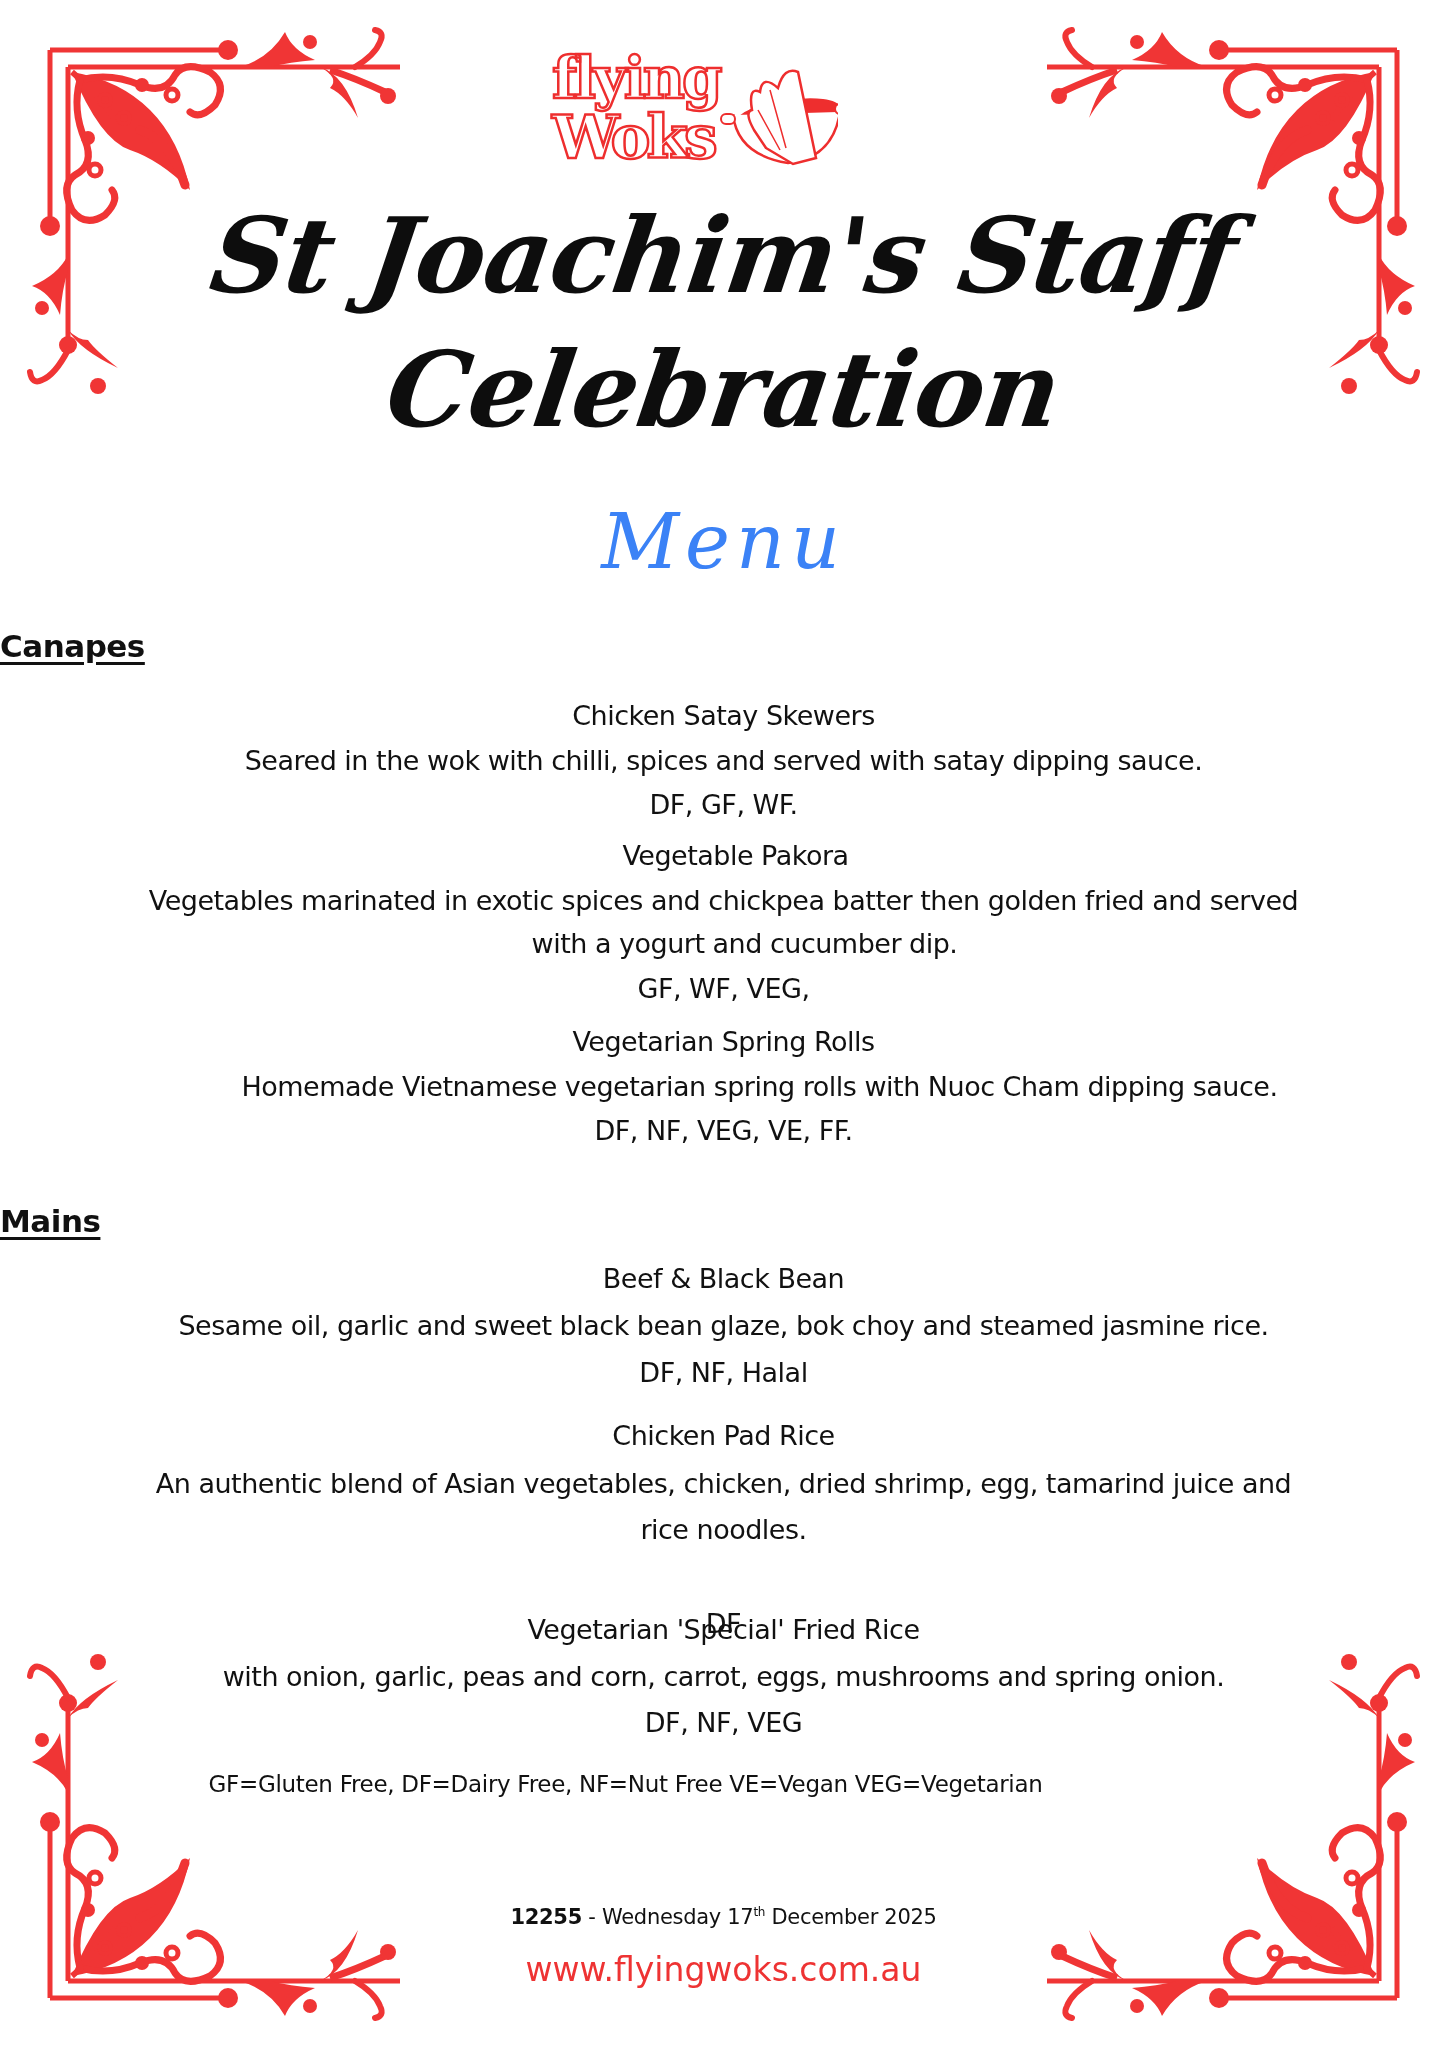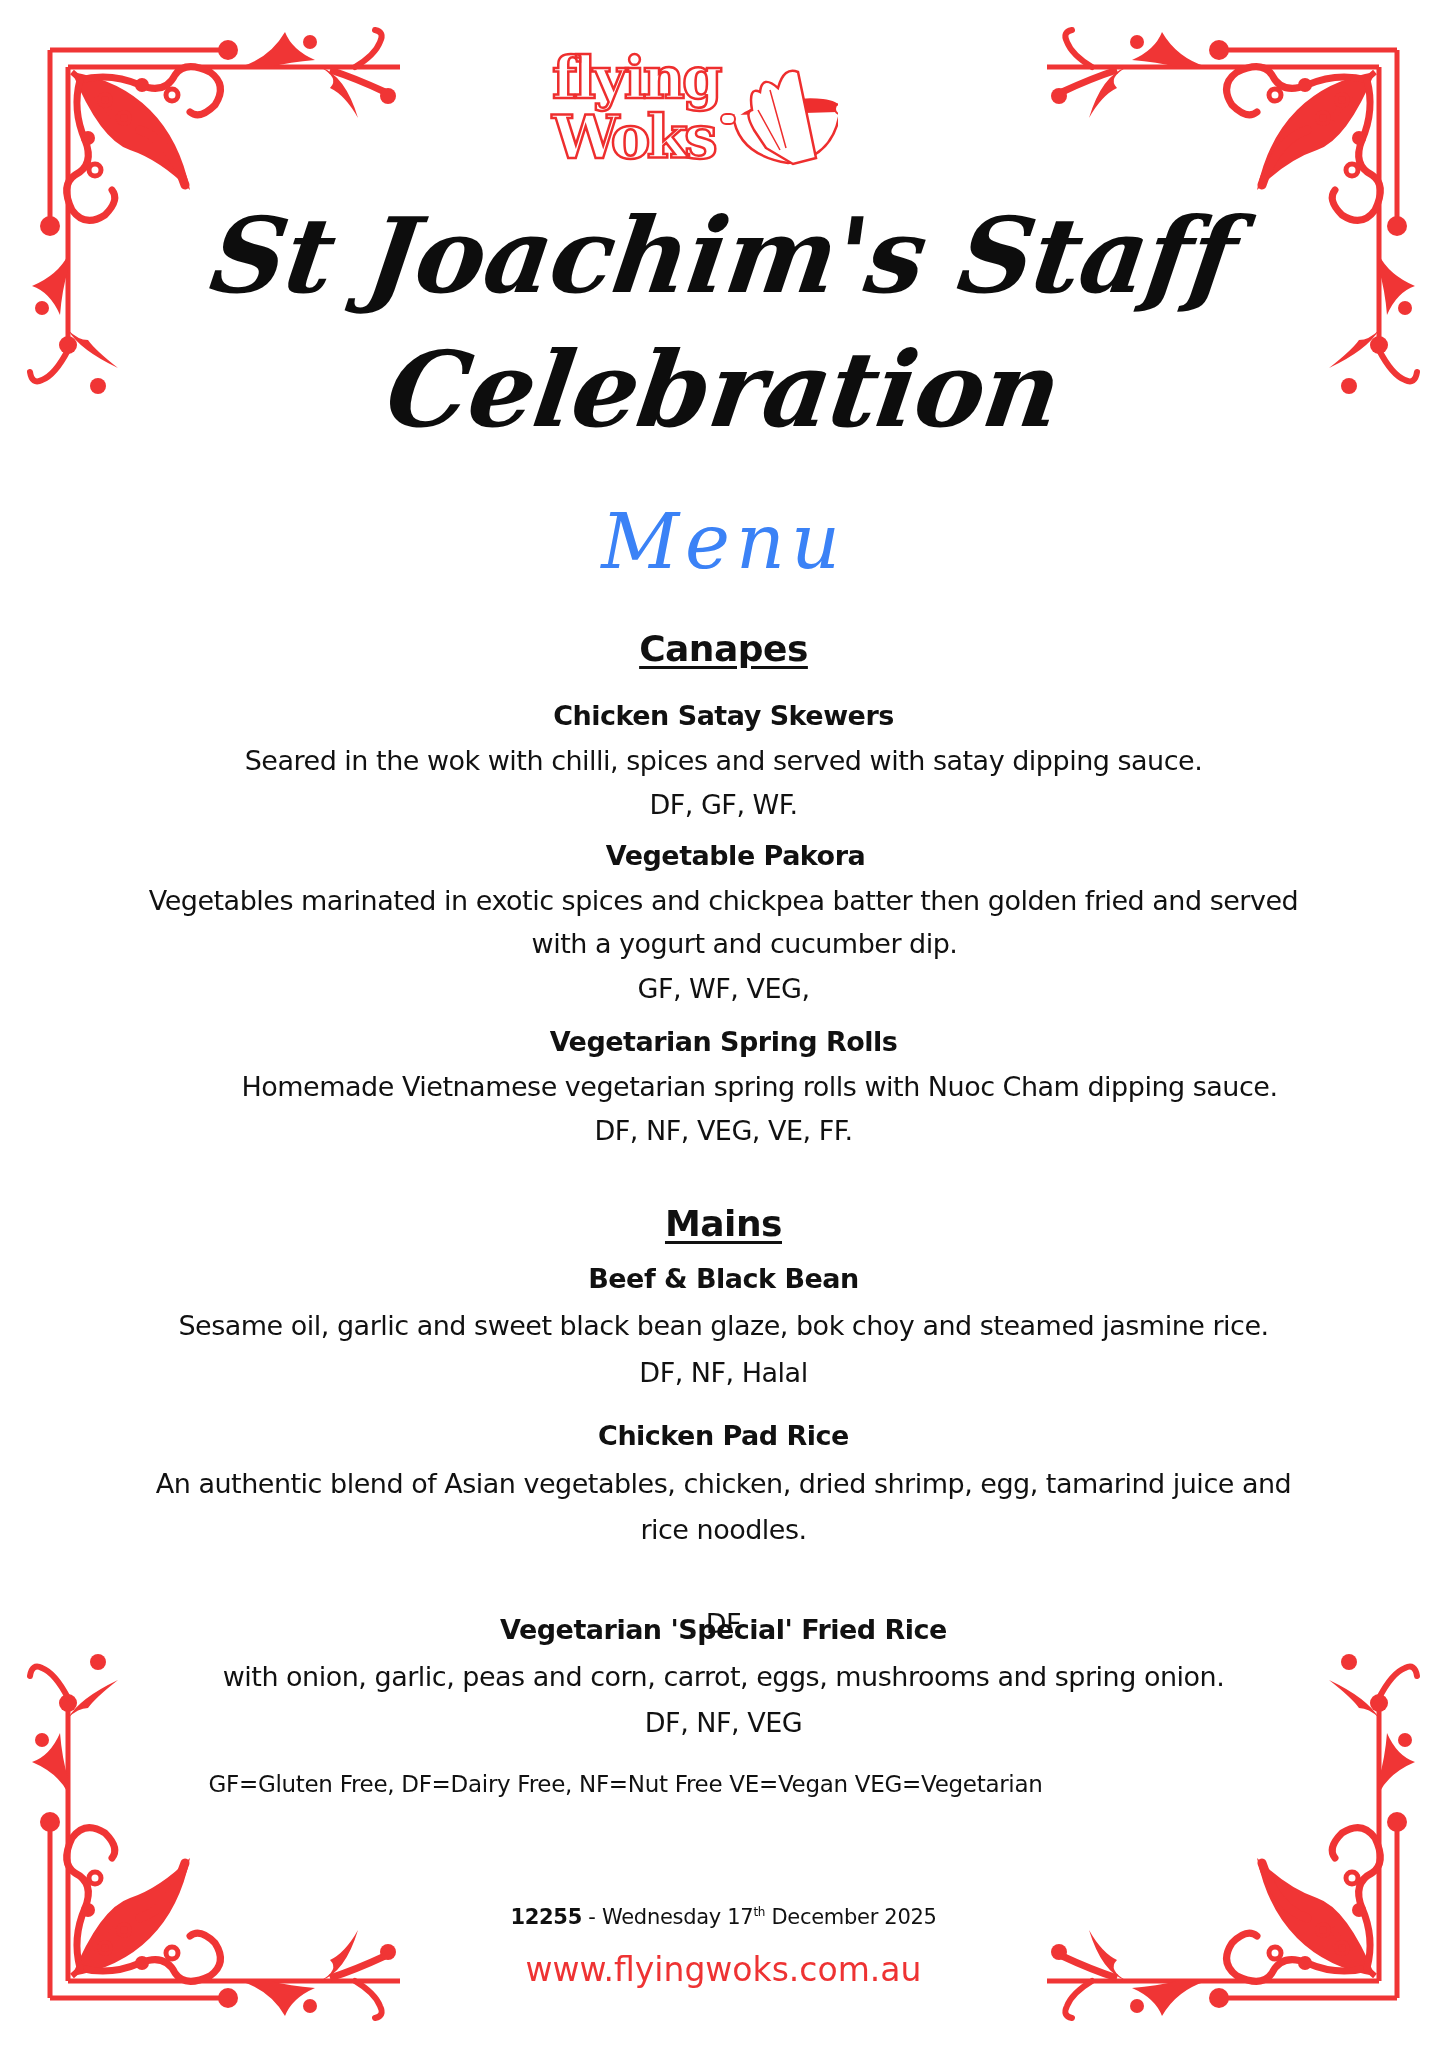--- a/index.html
+++ b/index.html
@@ -17,25 +17,25 @@
 
   .title { position:absolute; left:0; width:1447px; text-align:center;
            font-family:"DejaVu Serif", serif; font-style:italic; font-weight:bold;
            color:#0d0d0d; letter-spacing:-1px; }
   .title.l1 { top:196px; font-size:104px; line-height:120px; transform:skewX(-8deg); }
   .title.l2 { top:330px; font-size:104px; line-height:120px; transform:skewX(-8deg); }
   .menu-script { position:absolute; left:0; width:1447px; top:492px; text-align:center;
                  font-family:"DejaVu Serif", serif; font-style:italic; font-weight:normal;
                  font-size:76px; line-height:100px; color:#3b82f6; letter-spacing:6px; }
 
-  .section-head { position:absolute; left:0; width:1447px; text-align:center;
-                  font-size:36px; font-weight:bold; text-decoration:underline;
+  .section-head { position:absolute; left:0; width:1447px; 
+                  font-size:31px; font-weight:bold; text-decoration:underline;
                   text-underline-offset:5px; letter-spacing:-0.5px; }
   .line { position:absolute; left:0; width:1447px; text-align:center; white-space:nowrap; }
-  .item-name { font-size:27px; font-weight:bold; letter-spacing:-0.5px; }
+  .item-name { font-size:27px; font-weight:normal; letter-spacing:-0.5px; }
   .item-desc { font-size:27px; letter-spacing:-0.5px; }
   .item-tags { font-size:27px; letter-spacing:-0.5px; }
 
   .legend { position:absolute; left:0; width:1251px; top:1771px; text-align:center;
             font-size:23px; font-weight:normal; letter-spacing:-0.3px; }
   .dateline { position:absolute; left:0; width:1447px; top:1905px; text-align:center;
               font-size:21px; letter-spacing:-0.3px; }
   .dateline sup { font-size:12px; }
   .website { position:absolute; left:0; width:1447px; top:1950px; text-align:center;
              font-size:33px; color:#ee3333; letter-spacing:0px; }

